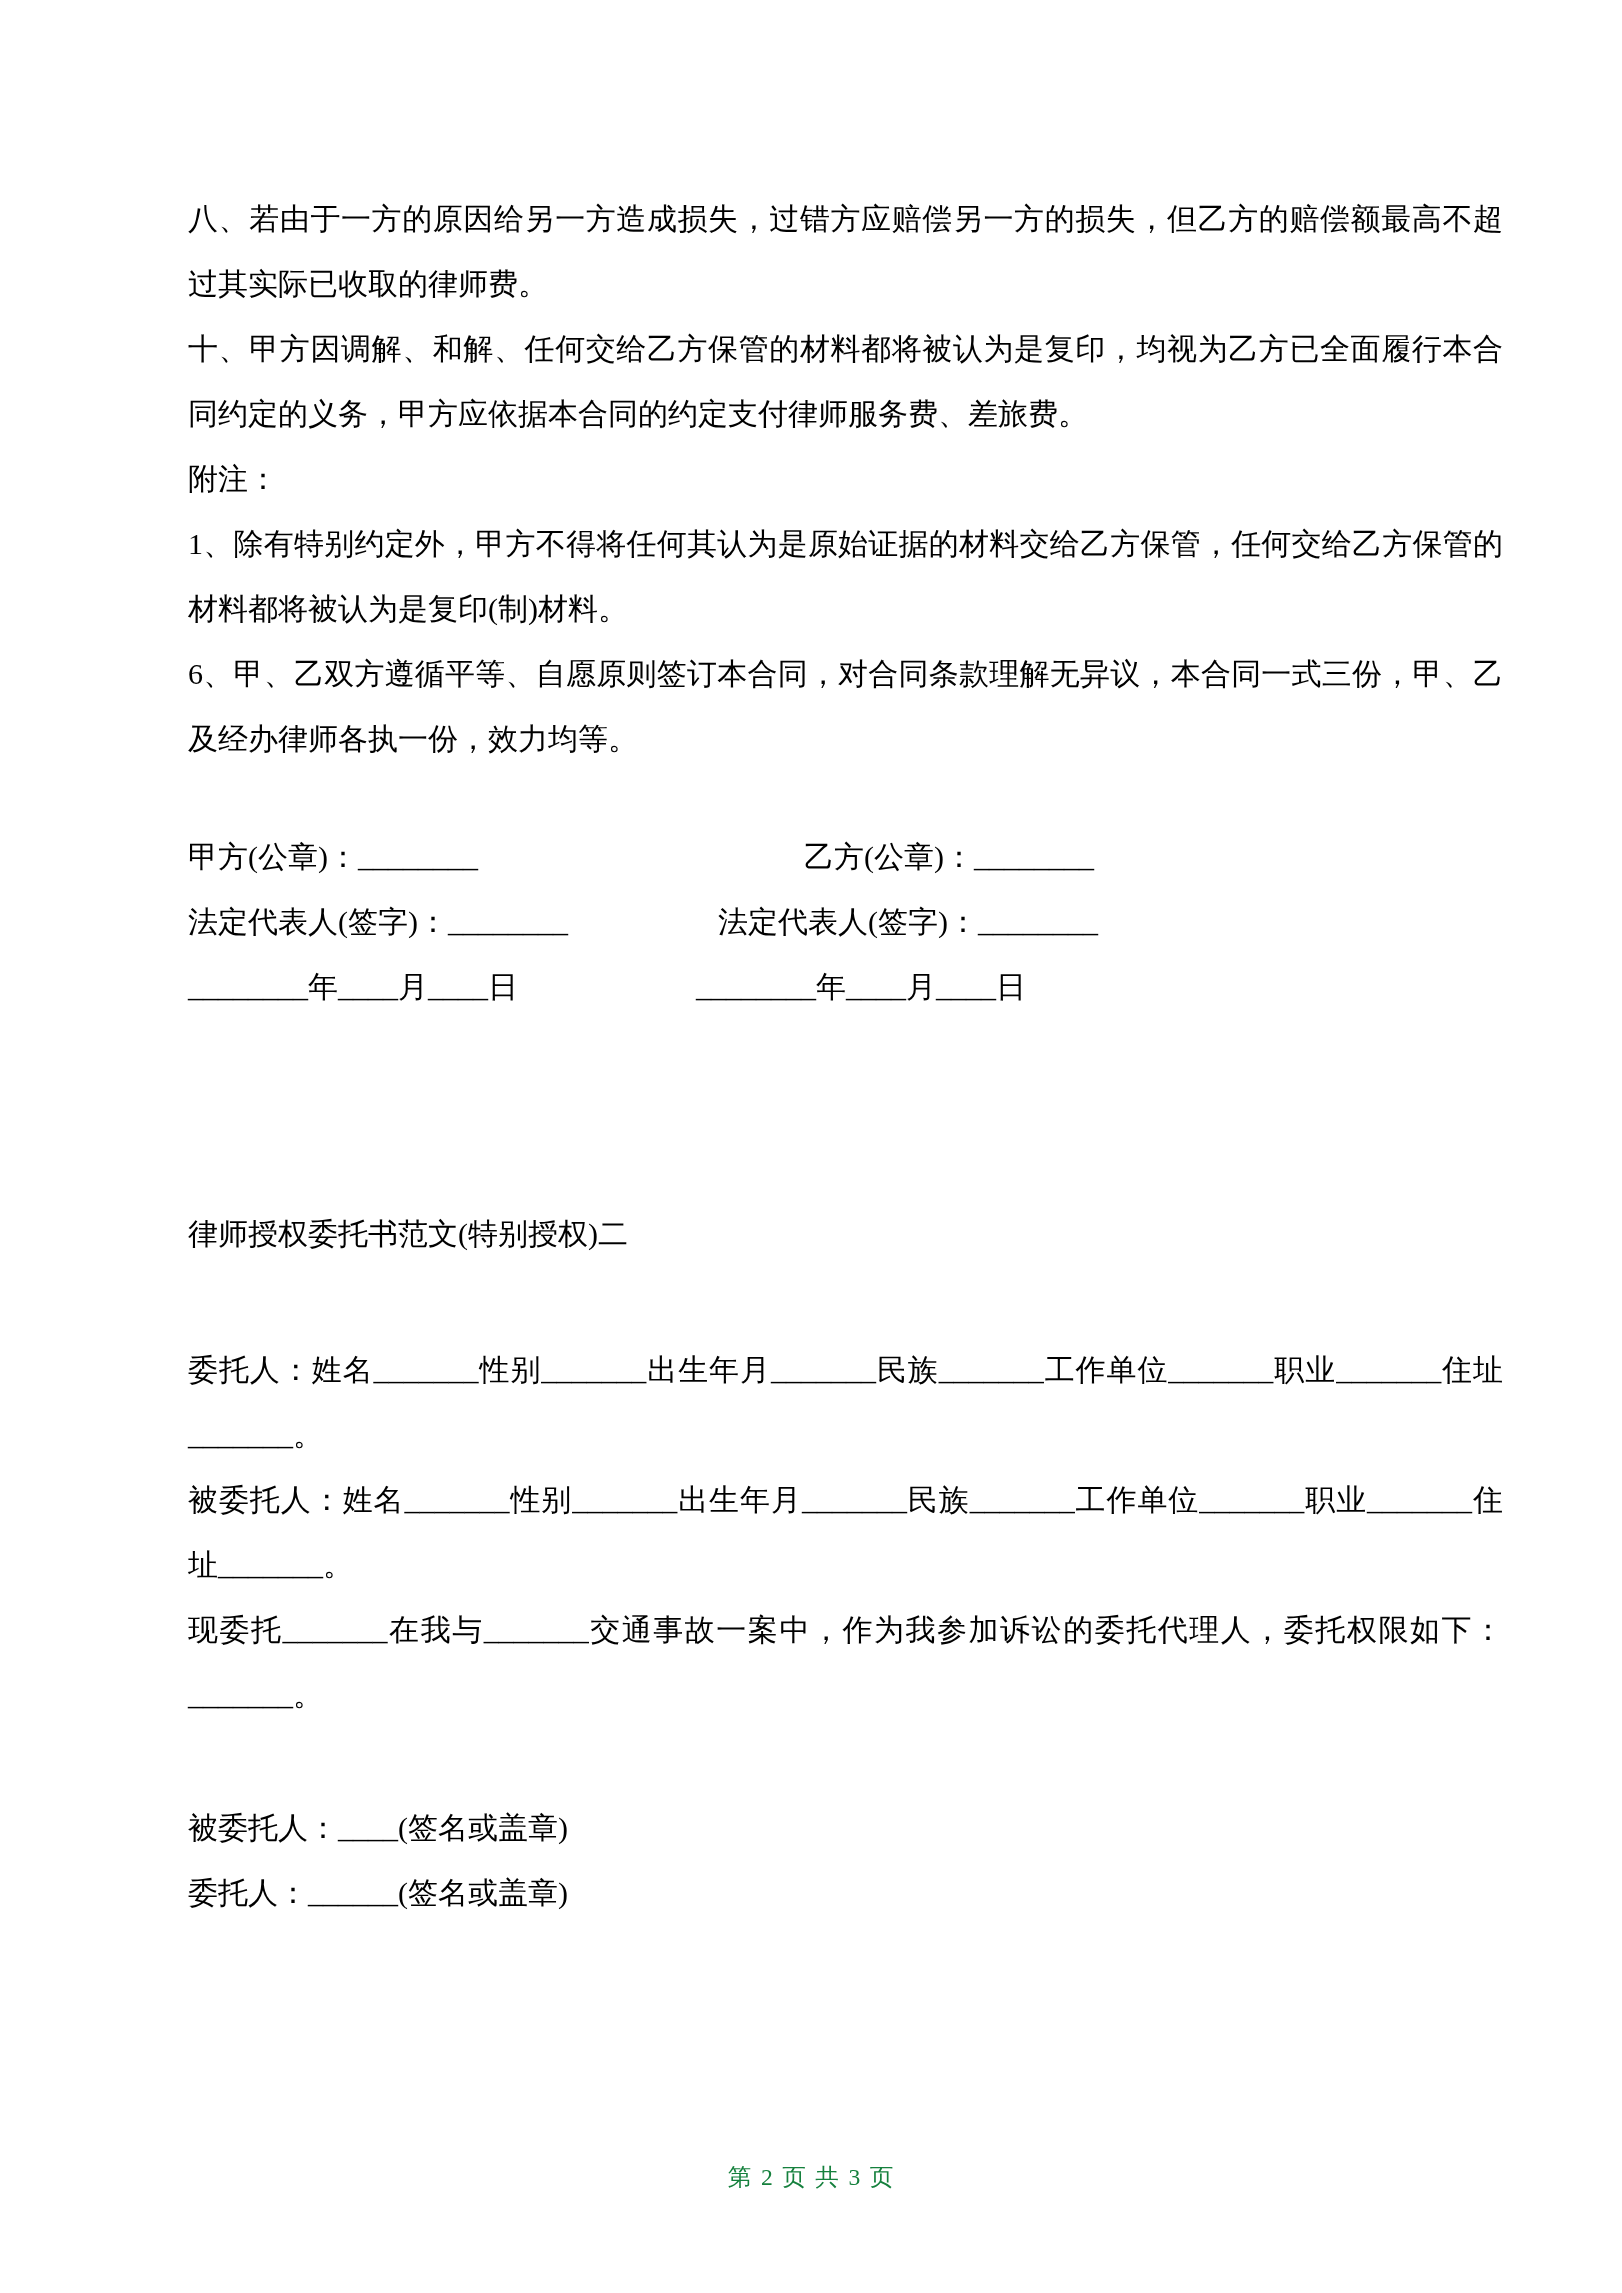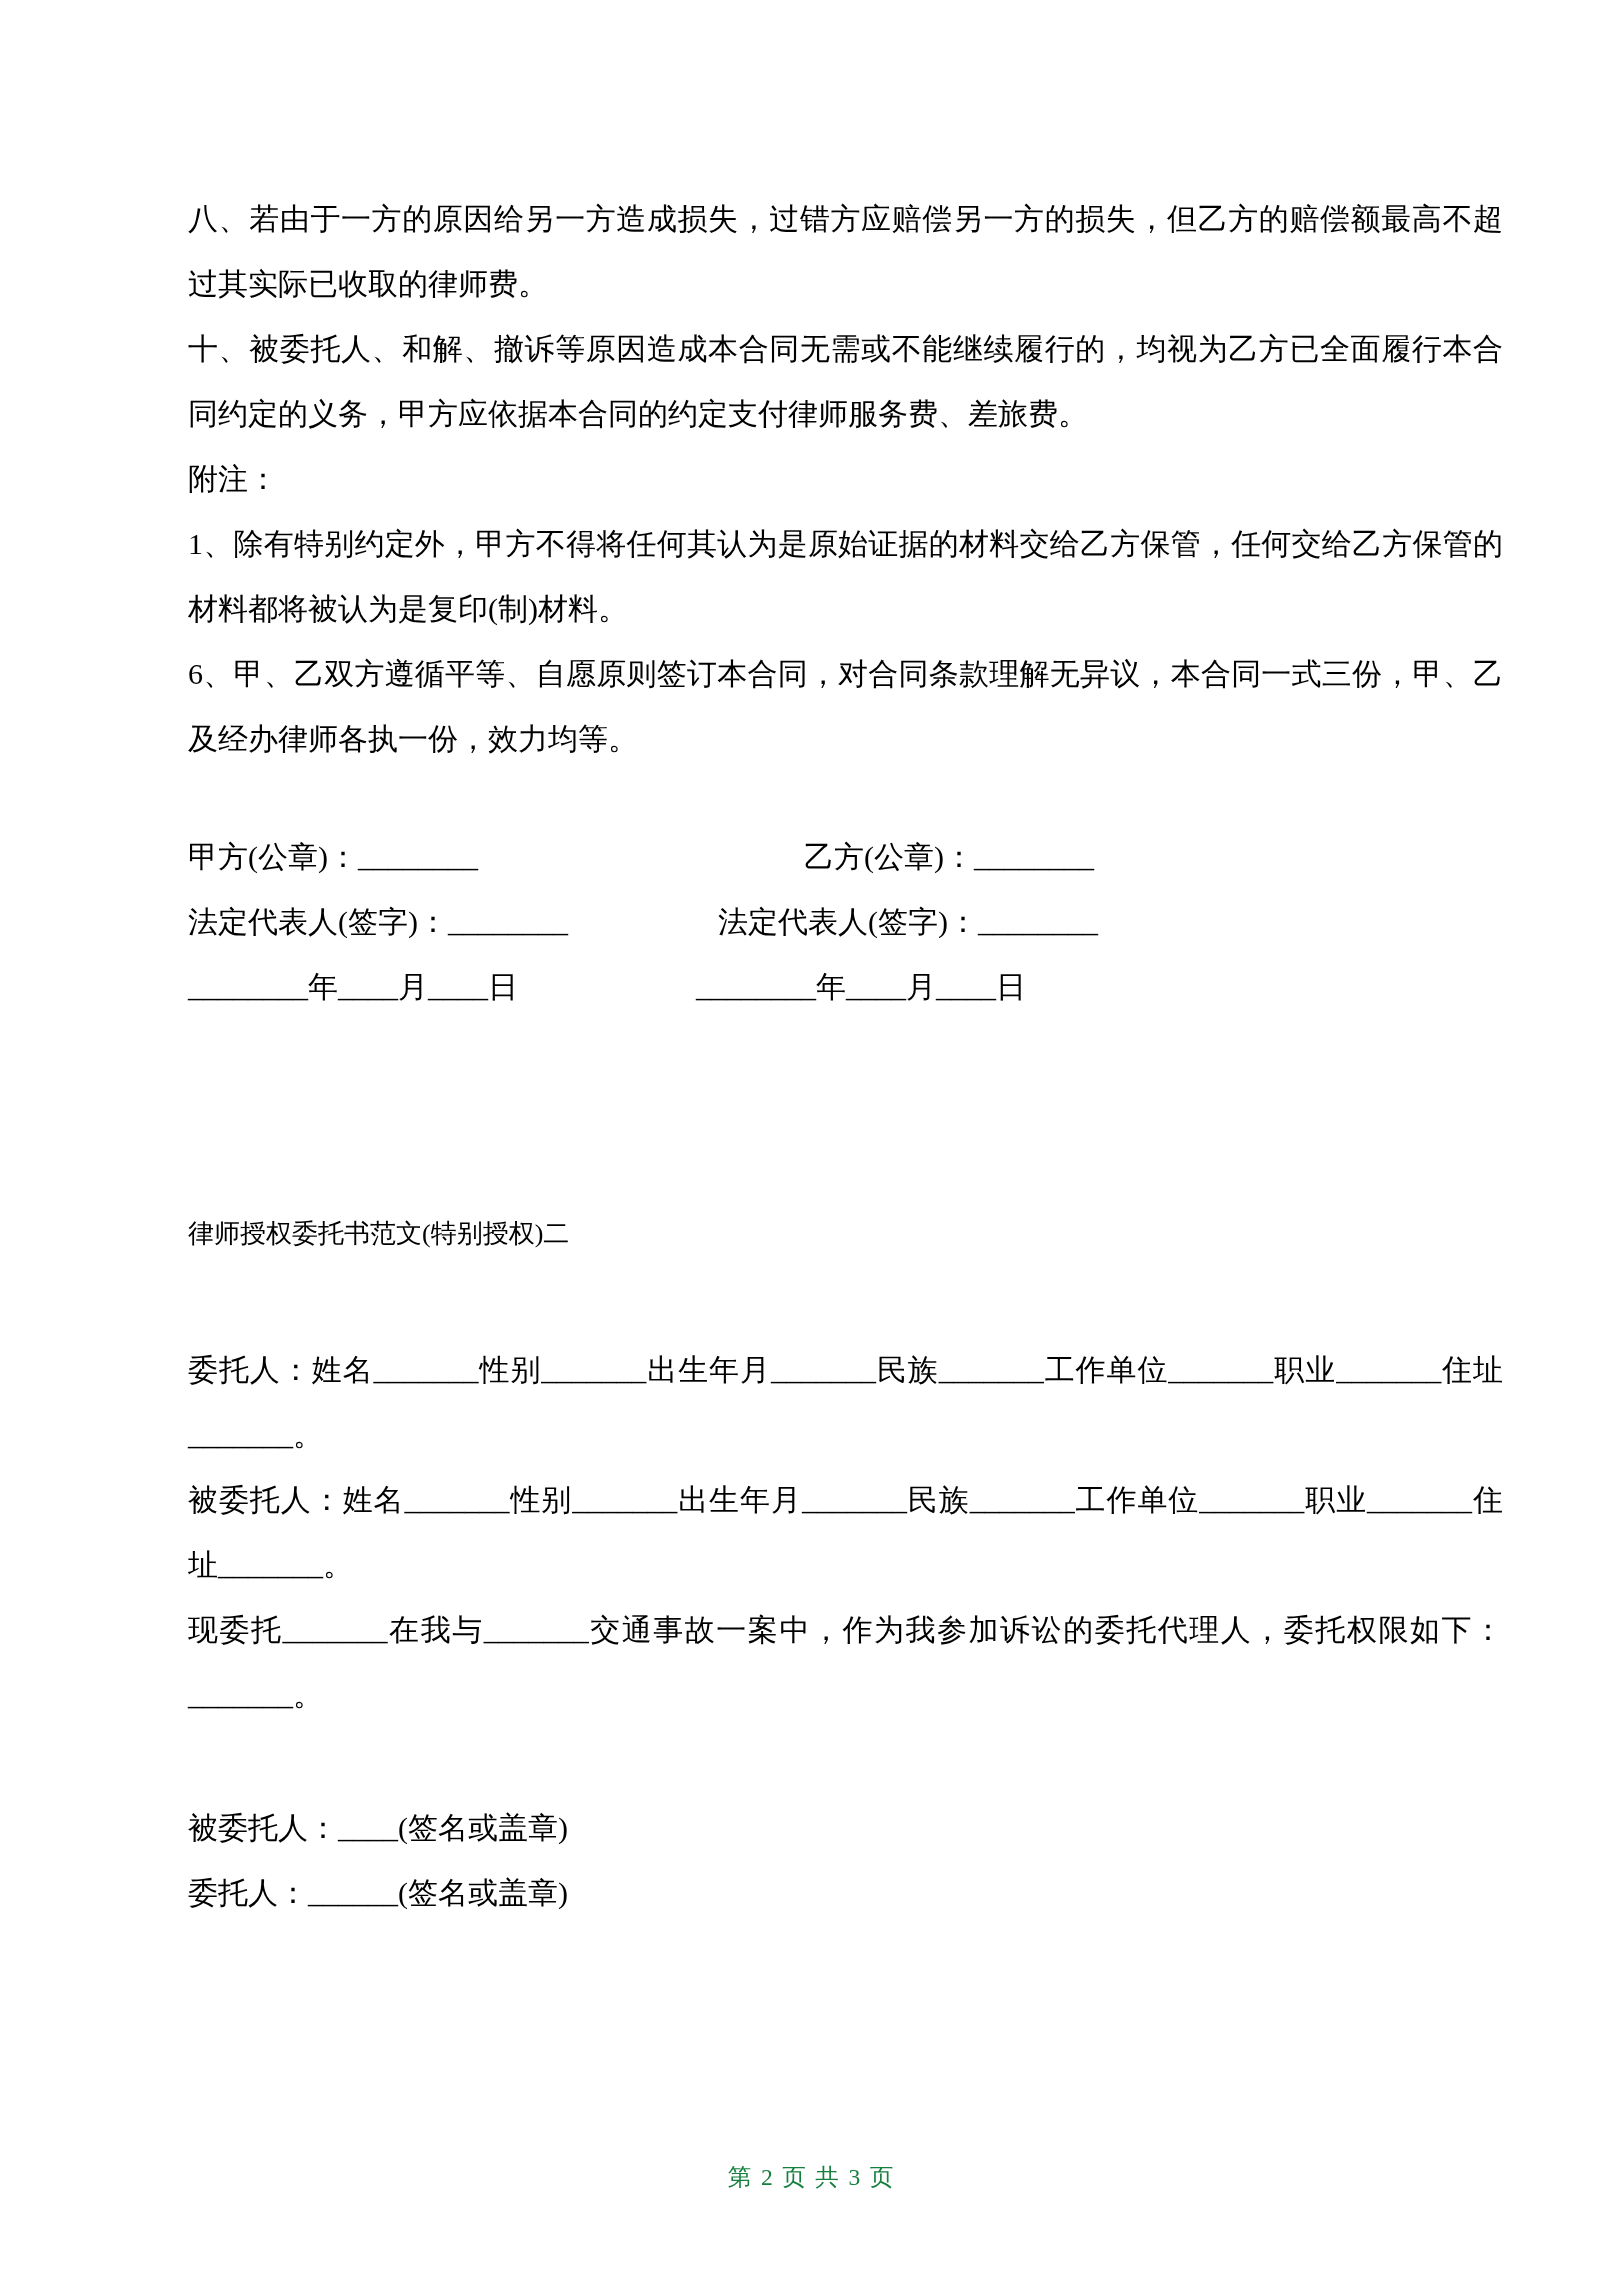--- a/index.html
+++ b/index.html
@@ -38,21 +38,21 @@
   .sig-left { display: inline-block; }
   .sig-left.w1 { width: 616px; }
   .sig-left.w2 { width: 530px; }
   .sig-left.w3 { width: 508px; }
   .poa-section {
     margin-top: 182px;
   }
   .poa-title {
     margin: 0;
     line-height: 65px;
-    font-size: 26px;
+    font-size: 30px;
     font-weight: normal;
     text-align: left;
   }
   .poa-body {
     margin-top: 71px;
   }
   .poa-signatures {
     margin-top: 68px;
   }
   .sig-line {
@@ -71,21 +71,21 @@
     letter-spacing: 1.8px;
   }
 </style>
 </head>
 <body>
 
 <div class="page">
 
   <div>
     <p class="para">八、若由于一方的原因给另一方造成损失，过错方应赔偿另一方的损失，但乙方的赔偿额最高不超过其实际已收取的律师费。</p>
-    <p class="para">十、被委托人、和解、撤诉等原因造成本合同无需或不能继续履行的，均视为乙方已全面履行本合同约定的义务，甲方应依据本合同的约定支付律师服务费、差旅费。</p>
+    <p class="para">十、甲方因调解、和解、任何交给乙方保管的材料都将被认为是复印，均视为乙方已全面履行本合同约定的义务，甲方应依据本合同的约定支付律师服务费、差旅费。</p>
     <p class="para">附注：</p>
     <p class="para">1、除有特别约定外，甲方不得将任何其认为是原始证据的材料交给乙方保管，任何交给乙方保管的材料都将被认为是复印(制)材料。</p>
     <p class="para">6、甲、乙双方遵循平等、自愿原则签订本合同，对合同条款理解无异议，本合同一式三份，甲、乙及经办律师各执一份，效力均等。</p>
   </div>
 
   <div class="sig-block">
     <div class="sig-row">
       <span class="sig-left w1">甲方(公章)：________</span>
       <span class="sig-right">乙方(公章)：________</span>
     </div>

